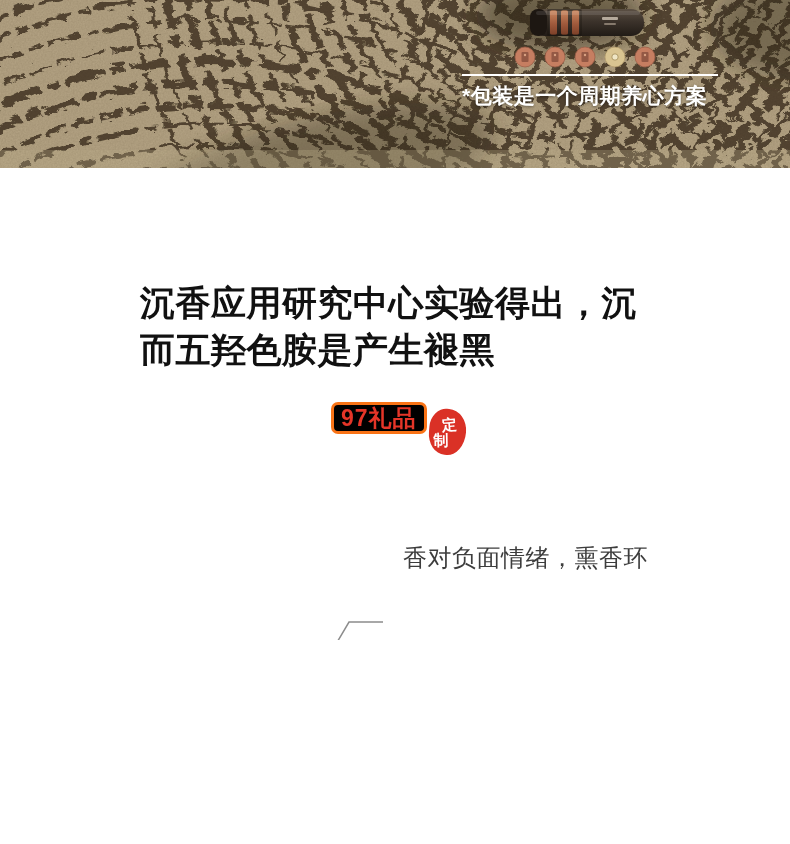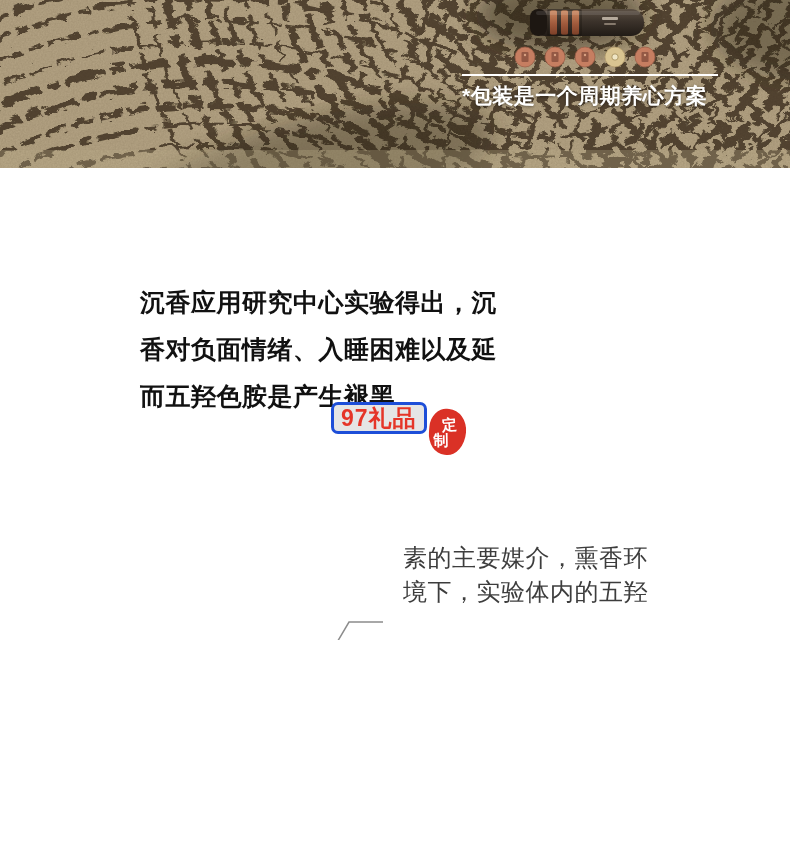--- a/index.html
+++ b/index.html
@@ -12,28 +12,28 @@
   .hero svg{display:block;}
   .hero-caption{
     position:absolute;left:462px;top:74px;width:256px;
     border-top:2px solid #ffffff;padding-top:6px;
     color:#ffffff;font-size:21px;font-weight:600;letter-spacing:.5px;
     text-shadow:0 1px 3px rgba(0,0,0,.45);white-space:nowrap;
   }
   
   .heading{
     position:absolute;left:140px;top:279px;
-    font-size:25px;line-height:47px;font-weight:700;color:#111111;
+    font-size:35px;line-height:47px;font-weight:700;color:#111111;
     letter-spacing:.5px;z-index:2;
   }
   
   .wm-box{
     position:absolute;left:331px;top:402px;z-index:3;
     height:26px;line-height:26px;padding:0 7px;
-    border:3px solid #1d4ed8;border-radius:7px;background:#e5e5e5;
+    border:3px solid #f97316;border-radius:7px;background:#000000;
     color:#e53528;font-size:23px;font-weight:700;letter-spacing:1px;white-space:nowrap;
   }
   .wm-seal{
     position:absolute;left:429px;top:409px;z-index:3;
     width:37px;height:46px;background:#da3126;color:#ffffff;
     border-radius:46% 54% 50% 50%/44% 50% 56% 50%;
     transform:rotate(5deg);
     display:flex;flex-direction:column;justify-content:center;
     font-size:15px;line-height:16px;font-weight:700;
   }
@@ -197,33 +197,31 @@
       </g>
     </svg>
 
     <div class="hero-caption">
       <span>*包装是一个周期养心方案</span>
     </div>
   </div>
 
   <div class="heading">
     <div>沉香应用研究中心实验得出，沉</div>
-    <div>香对负面情绪、入睡困难以及延</div>
     <div>而五羟色胺是产生褪黑</div>
   </div>
 
   <div class="wm-box">97礼品</div>
   <div class="wm-seal">
     <span>定</span>
     <span>制</span>
   </div>
 
   <div class="para">
-    <div>素的主要媒介，熏香环</div>
-    <div>境下，实验体内的五羟</div>
+    <div>香对负面情绪，熏香环</div>
   </div>
 
   <svg class="figures" width="790" height="844" viewBox="0 0 790 844">
     <defs>
       <radialGradient id="glowGrad" cx="0.5" cy="0.5" r="0.5">
         <stop offset="0" stop-color="#f2d5a4" stop-opacity="0.95"></stop>
         <stop offset="0.55" stop-color="#f5e0bd" stop-opacity="0.55"></stop>
         <stop offset="1" stop-color="#f5e0bd" stop-opacity="0"></stop>
       </radialGradient>
     </defs>

